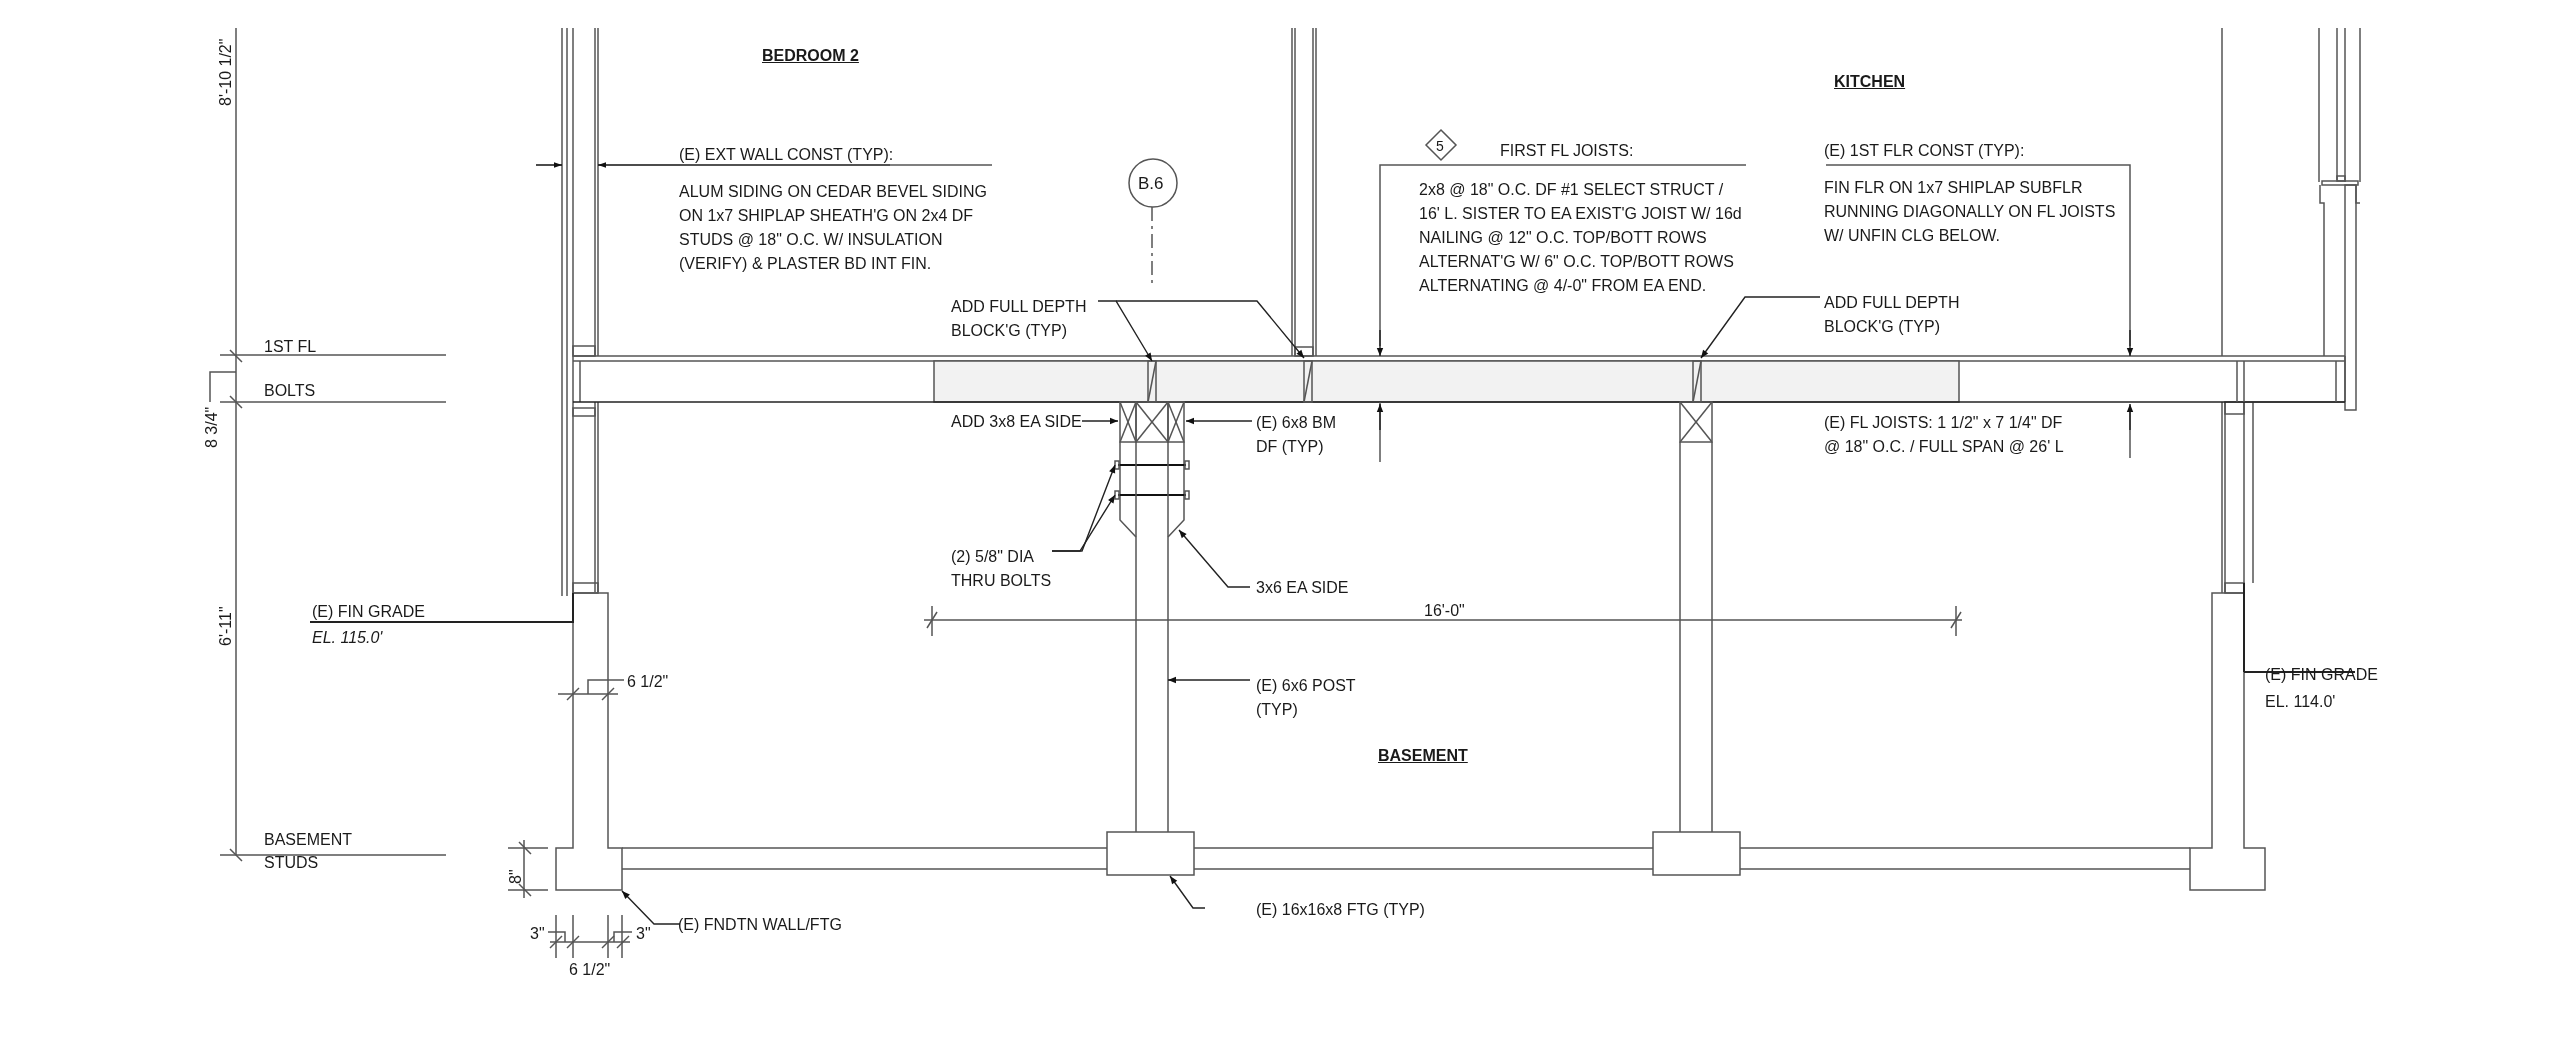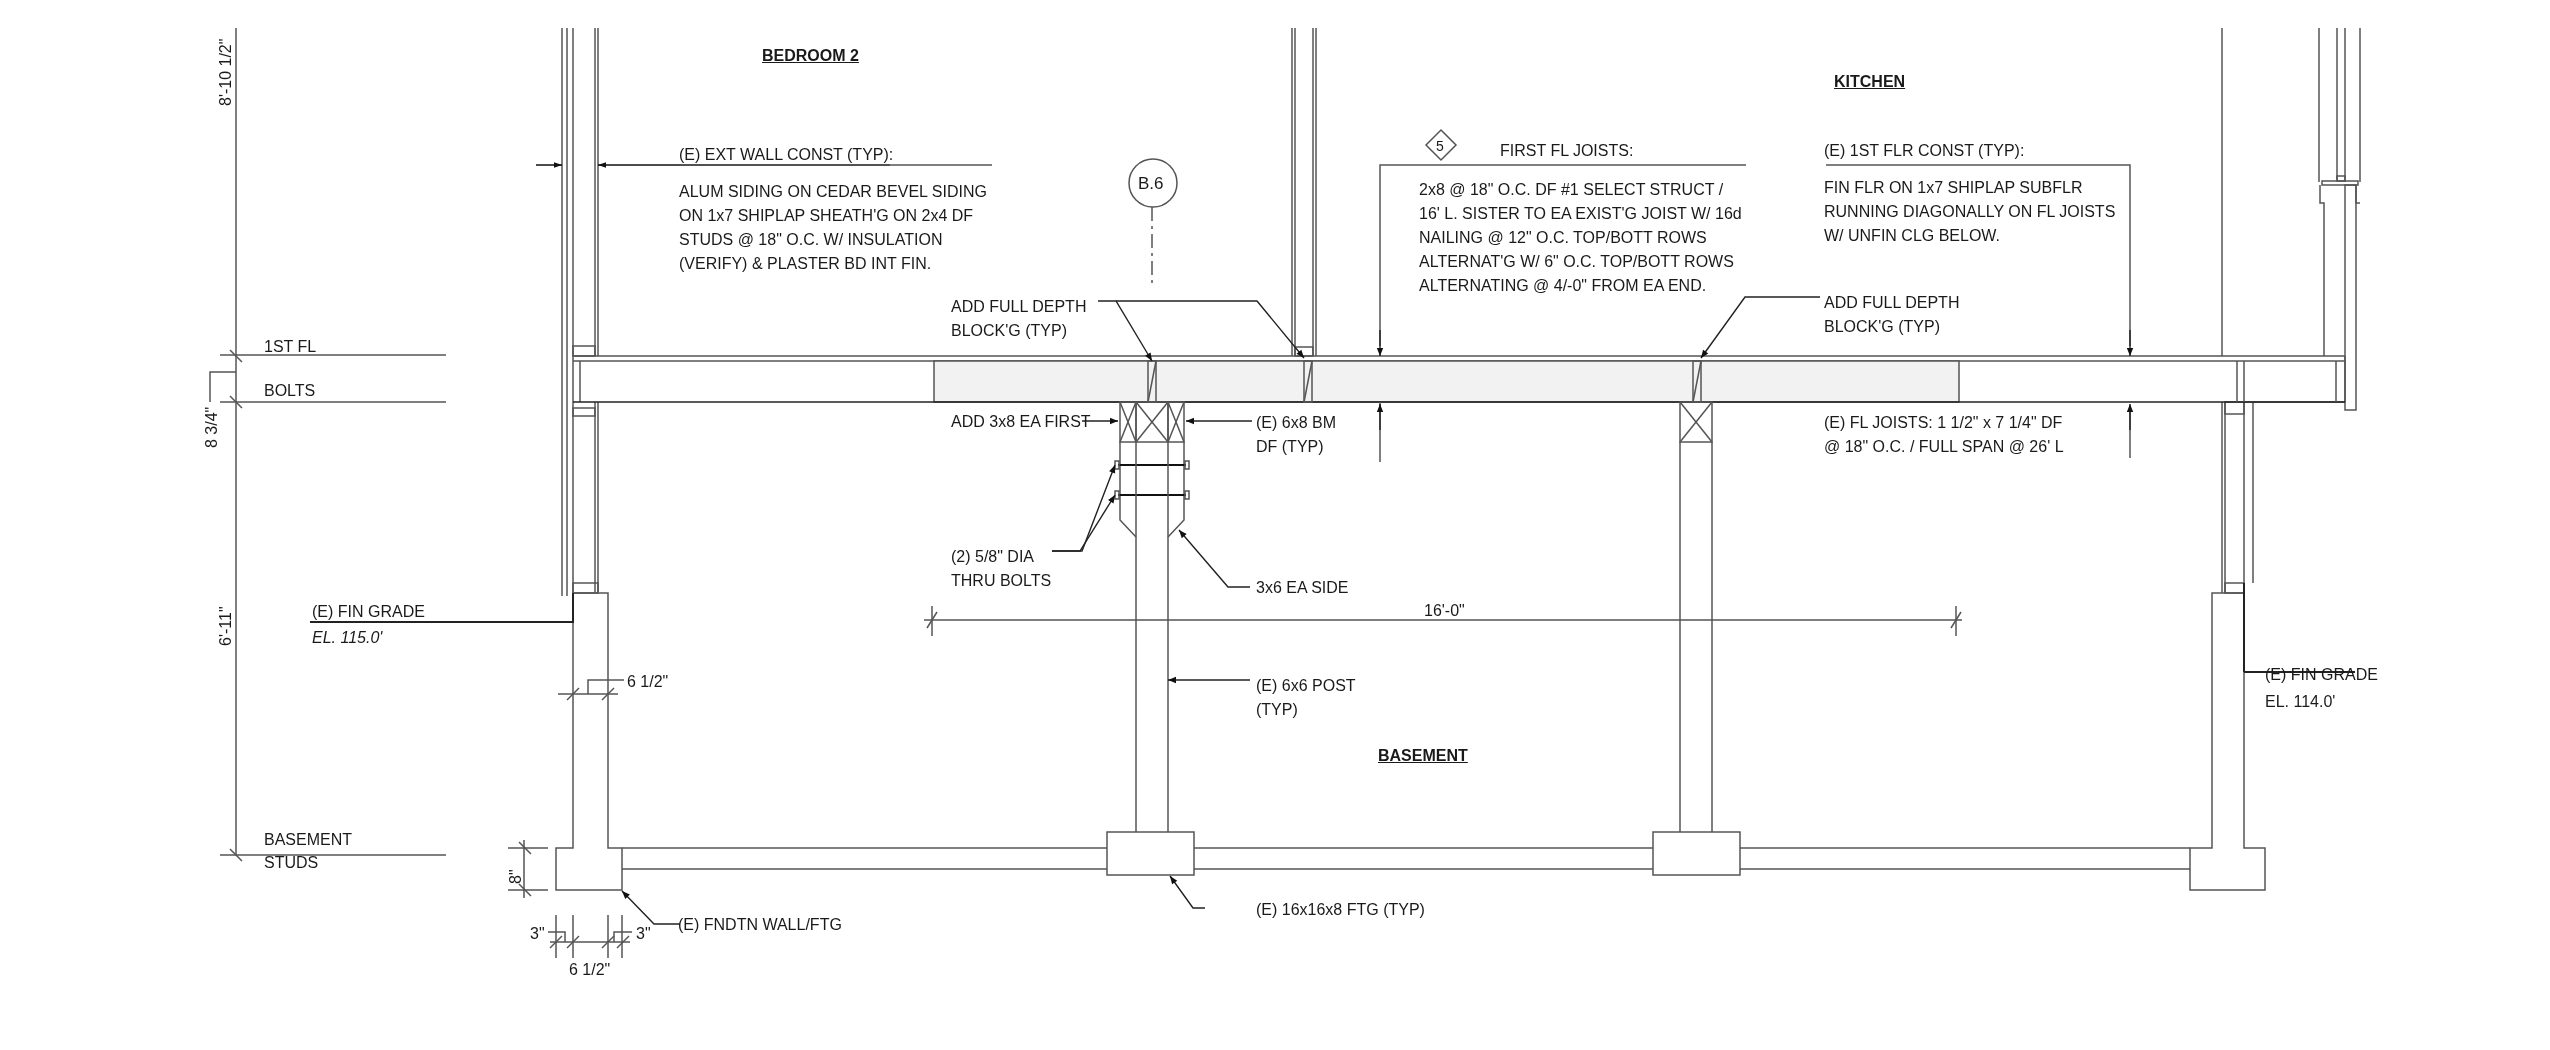--- a/index.html
+++ b/index.html
@@ -248,21 +248,21 @@
 ALTERNAT'G W/ 6" O.C. TOP/BOTT ROWS
 ALTERNATING @ 4/-0" FROM EA END.</div>
 <div class="txt" style="left:1824px;top:143px;">(E) 1ST FLR CONST (TYP):</div>
 <div class="txt note" style="left:1824px;top:176px;">FIN FLR ON 1x7 SHIPLAP SUBFLR
 RUNNING DIAGONALLY ON FL JOISTS
 W/ UNFIN CLG BELOW.</div>
 <div class="txt note" style="left:951px;top:295px;">ADD FULL DEPTH
 BLOCK'G (TYP)</div>
 <div class="txt note" style="left:1824px;top:291px;">ADD FULL DEPTH
 BLOCK'G (TYP)</div>
-<div class="txt" style="left:951px;top:414px;">ADD 3x8 EA FIRST</div>
+<div class="txt" style="left:951px;top:414px;">ADD 3x8 EA SIDE</div>
 <div class="txt note" style="left:1256px;top:411px;">(E) 6x8 BM
 DF (TYP)</div>
 <div class="txt note" style="left:1824px;top:411px;">(E) FL JOISTS: 1 1/2" x 7 1/4" DF
 @ 18" O.C. / FULL SPAN @ 26' L</div>
 <div class="txt note" style="left:951px;top:545px;">(2) 5/8" DIA
 THRU BOLTS</div>
 <div class="txt" style="left:1256px;top:580px;">3x6 EA SIDE</div>
 <div class="txt note" style="left:1256px;top:674px;">(E) 6x6 POST
 (TYP)</div>
 <div class="txt" style="left:1256px;top:902px;">(E) 16x16x8 FTG (TYP)</div>

